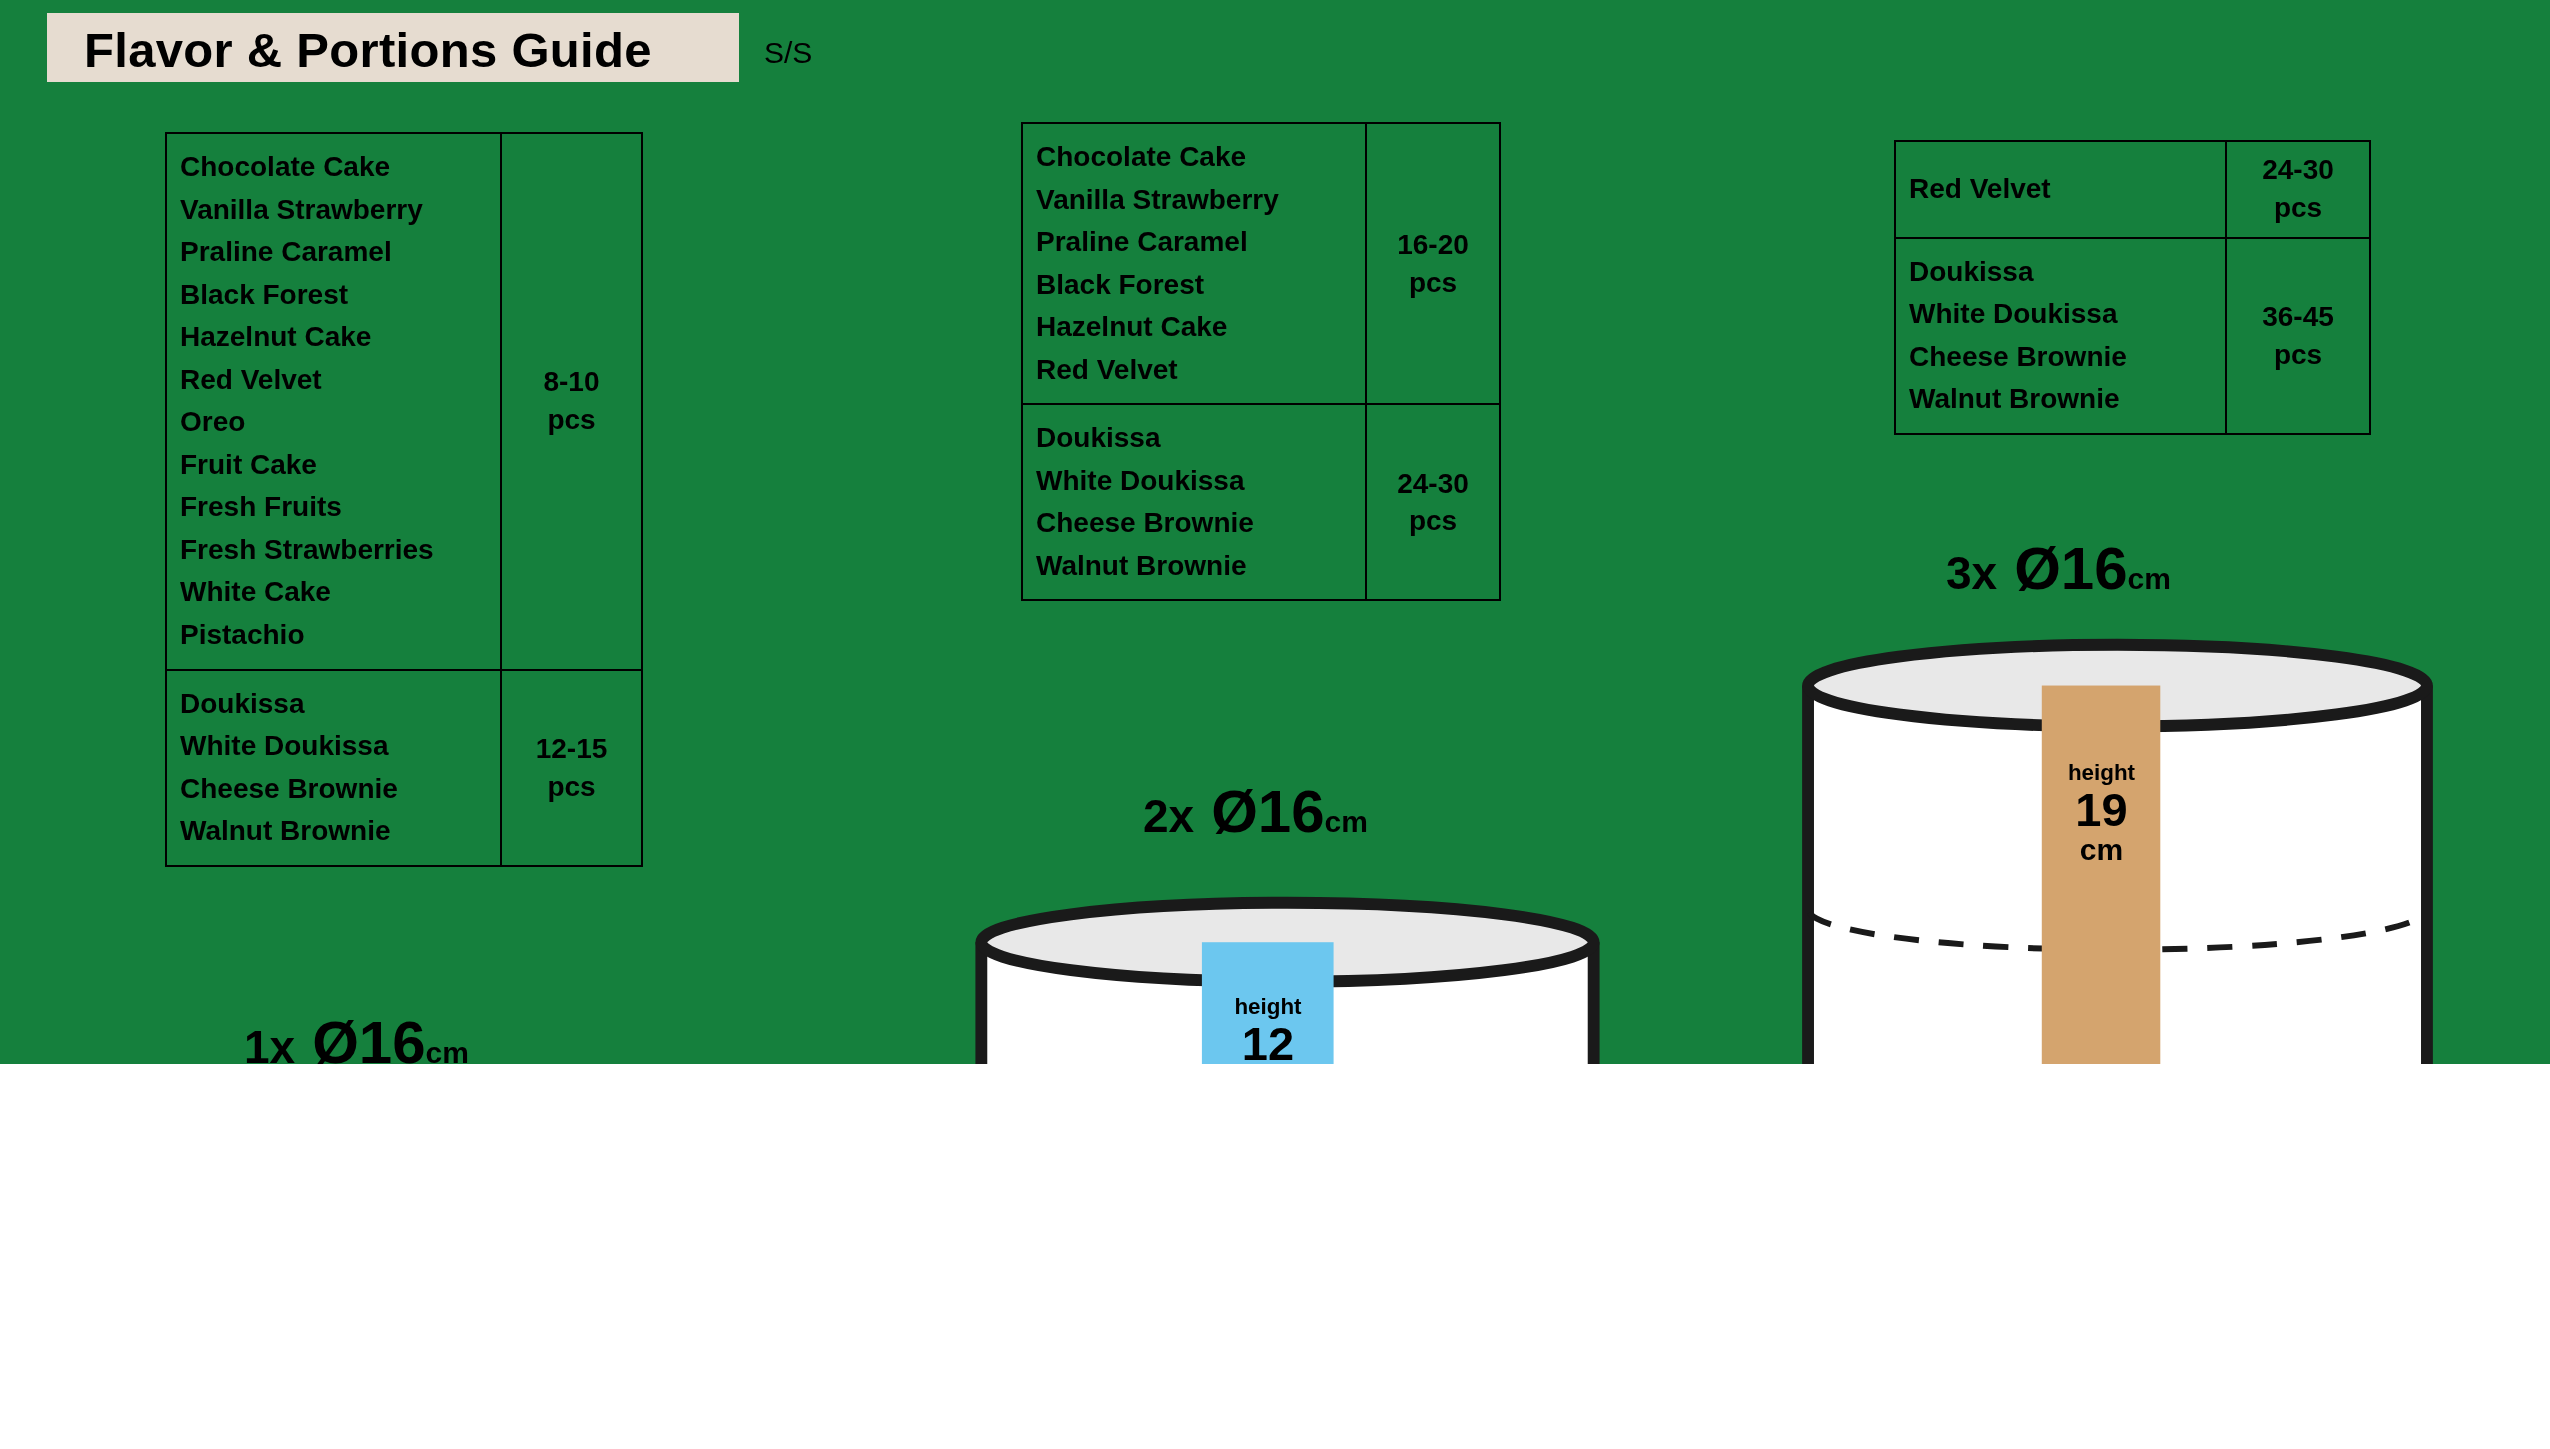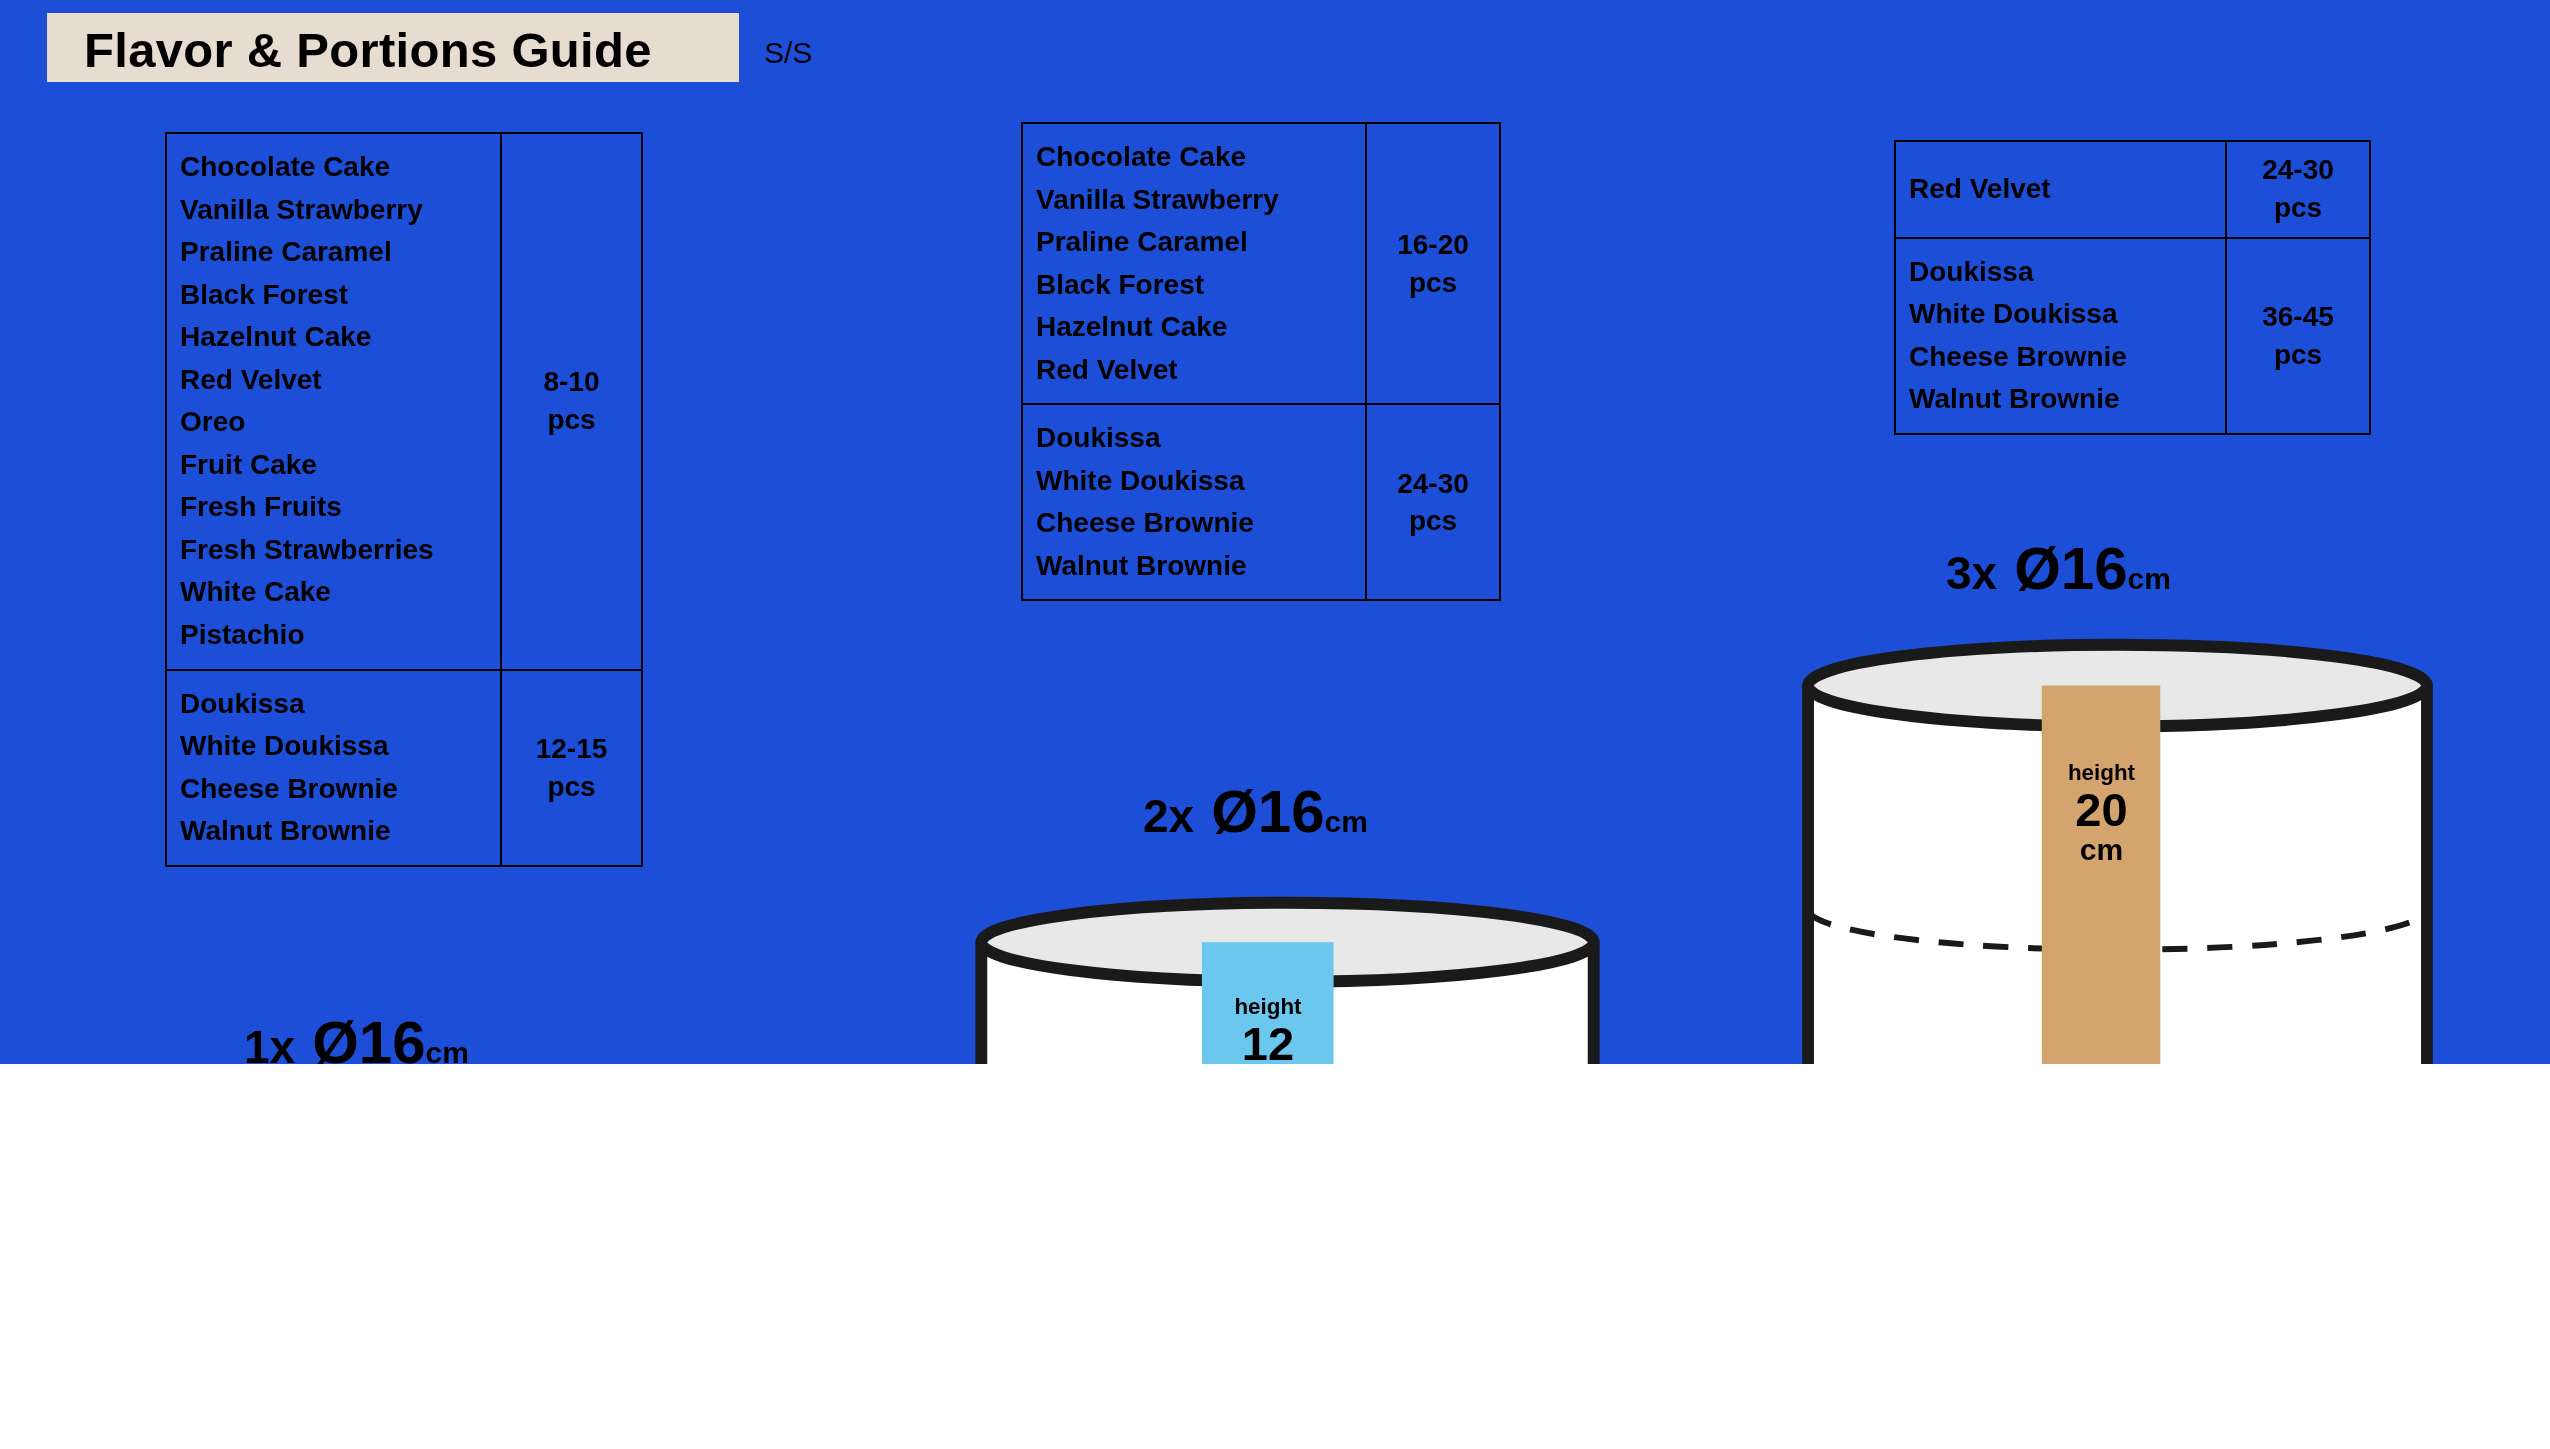--- a/index.html
+++ b/index.html
@@ -8,21 +8,21 @@
     background: #ffffff;
   }
   body {
     font-family: "Liberation Sans", sans-serif;
     color: #000000;
   }
   #page {
     position: relative;
     width: 2550px;
     height: 1064px;
-    background: #1d4ed8;
+    background: #15803d;
     overflow: hidden;
   }
 
   
   #title-banner {
     position: absolute;
     left: 47px;
     top: 13px;
     width: 692px;
     height: 69px;
@@ -298,19 +298,19 @@
     <svg width="823" height="843" viewBox="0 0 1250 1280">
       <ellipse cx="625" cy="1205" rx="600" ry="62" fill="#ffffff" stroke="#1a1a1a" stroke-width="11"></ellipse>
       <path d="M 155 110 L 155 1155 A 470 62 0 0 0 1095 1155 L 1095 110" fill="#ffffff" stroke="#1a1a1a" stroke-width="18"></path>
       <ellipse cx="625" cy="110" rx="470" ry="62" fill="#e8e8e8" stroke="#1a1a1a" stroke-width="18"></ellipse>
       <path d="M 157 455 A 470 62 0 0 0 1093 455" fill="none" stroke="#1a1a1a" stroke-width="9" stroke-dasharray="38 30"></path>
       <path d="M 157 805 A 470 62 0 0 0 1093 805" fill="none" stroke="#1a1a1a" stroke-width="9" stroke-dasharray="38 30"></path>
       <rect x="510" y="110" width="180" height="1080" fill="#d4a46e"></rect>
     </svg>
     <div class="height-label" style="left:336px; top:128px; width:119px;">
       <span class="hl-word">height</span>
-      <span class="hl-num">20</span>
+      <span class="hl-num">19</span>
       <span class="hl-unit">cm</span>
     </div>
   </div>
 
 </div>
 
 
 </body></html>

